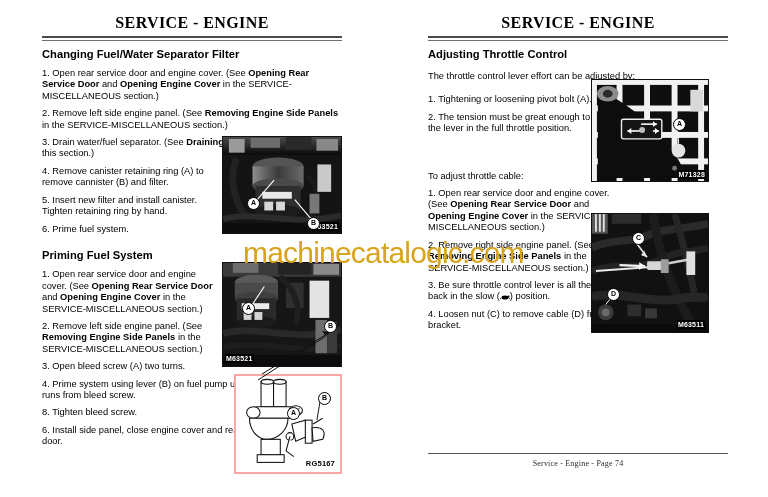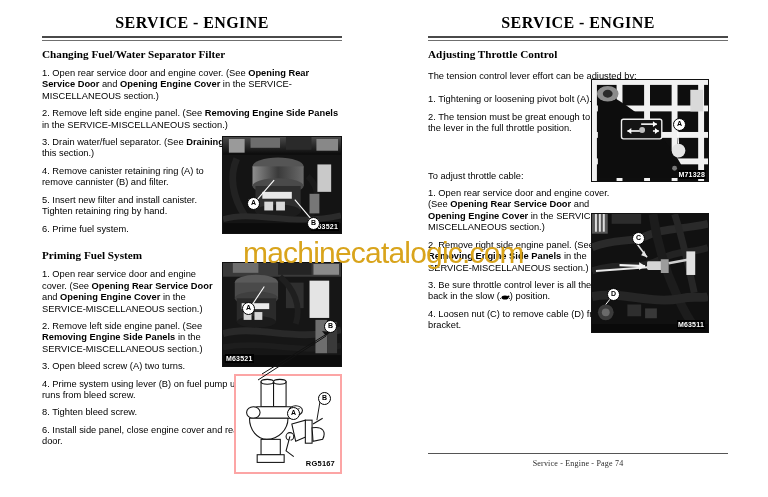--- a/index.html
+++ b/index.html
@@ -47,21 +47,21 @@
   }
   .head-rule {
     border-top: 2.2px solid #4a4a4a;
     border-bottom: 1px solid #6f6f6f;
     height: 2px;
     margin-bottom: 7px;
   }
 
   
   .section-title {
-    font-family: Liberation Serif, serif;
+    font-family: Liberation Sans, sans-serif;
     font-weight: bold;
     font-size: 11.2px;
     color: #000;
     margin: 0 0 7px 0;
     line-height: 1.2;
   }
   .section-title.spaced { margin-top: 14px; }
 
   
   .para {
@@ -307,21 +307,21 @@
   </div>
 
   <div class="page right">
     <div class="page-inner">
 
       <div class="running-head">SERVICE - ENGINE</div>
       <div class="head-rule"></div>
 
       <h2 class="section-title">Adjusting Throttle Control</h2>
 
-      <p class="para" style="margin-top:10px;">The tension control lever effort can be adjusted by:</p>
+      <p class="para" style="margin-top:10px;">The throttle control lever effort can be adjusted by:</p>
 
       <p class="para narrow-r" style="margin-top:12px;">1. Tightening or loosening pivot bolt (A).</p>
       <p class="para narrow-r">2. The tension must be great enough to hold the lever in the full throttle position.</p>
 
       <p class="para" style="margin-top:36px;">To adjust throttle cable:</p>
 
       <p class="para narrow-r">1. Open rear service door and engine cover. (See <b>Opening Rear Service Door</b> and <b>Opening Engine Cover</b> in the SERVICE-MISCELLANEOUS section.)</p>
       <p class="para narrow-r">2. Remove right side engine panel. (See <b>Removing Engine Side Panels</b> in the SERVICE-MISCELLANEOUS section.)</p>
       <p class="para narrow-r">3. Be sure throttle control lever is all the way back in the slow (<svg class="turtle" viewBox="0 0 20 12">
             <ellipse cx="10" cy="7" rx="7" ry="4" fill="#000"></ellipse>

